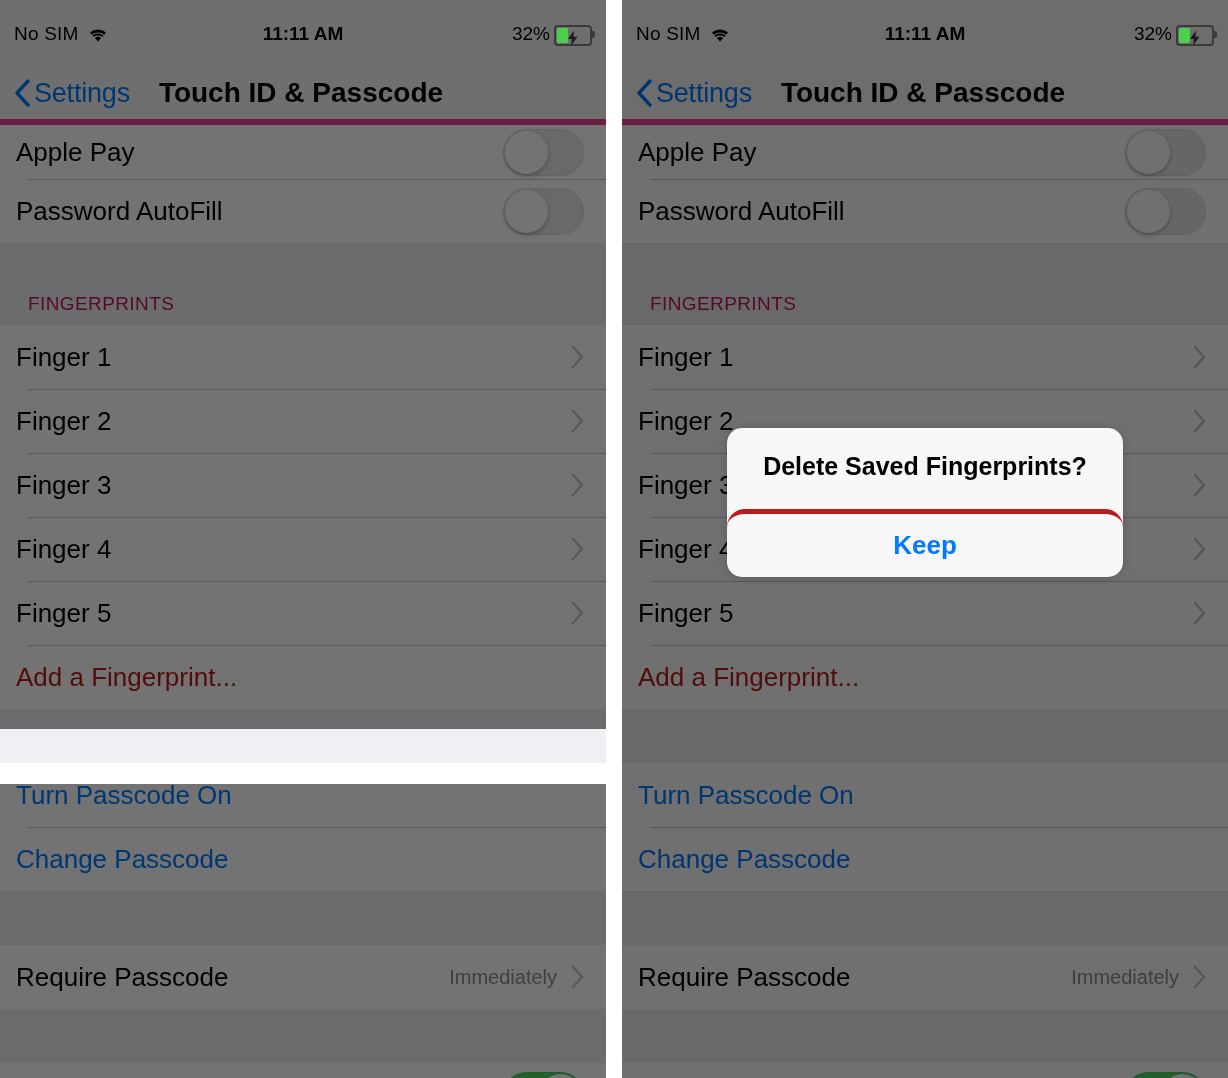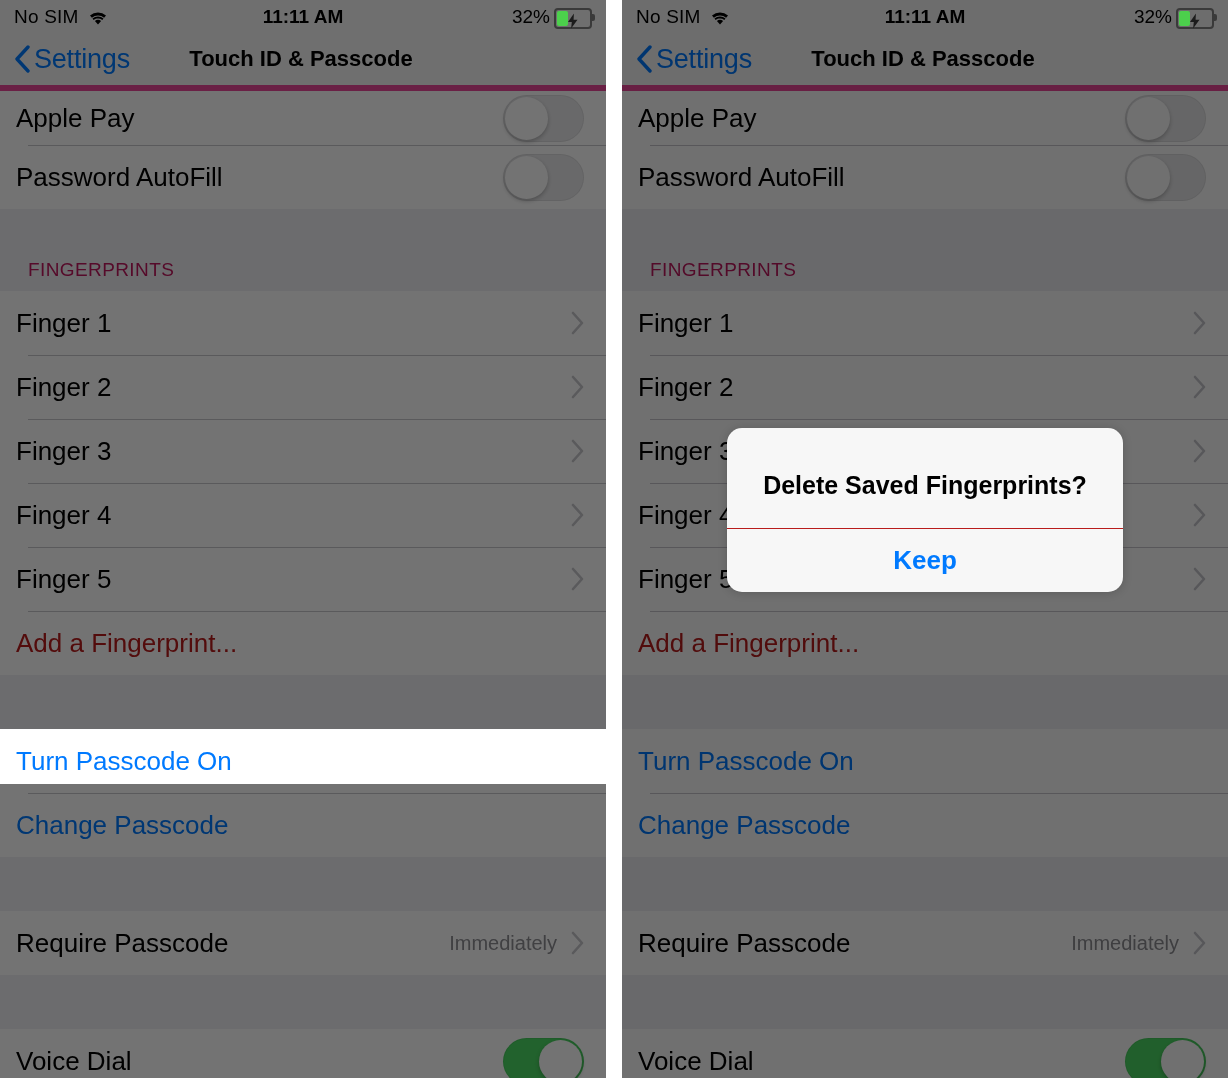--- a/index.html
+++ b/index.html
@@ -22,21 +22,21 @@
   .gap{flex:0 0 16px;background:#ffffff;height:1078px;}
   .phone.right{width:606px;}
 
   
   .screen{position:absolute;inset:0;background:#efeff4;}
 
   
   .statusbar{
     height:33px;
     display:flex;align-items:center;
-    padding:0 14px;
+    padding:17px 14px;
     font-size:19px;
     color:#000;
     background:#f7f7f7;
     position:relative;
   }
   .sb-left{display:flex;align-items:center;gap:8px;font-weight:400;letter-spacing:.2px;}
   .sb-center{
     position:absolute;left:0;right:0;text-align:center;
     font-weight:700;font-size:19px;pointer-events:none;
   }
@@ -60,21 +60,21 @@
     border-bottom:6px solid #ec4899;
   }
   .backbtn{
     display:flex;align-items:center;gap:4px;
     margin-left:14px;color:#007aff;font-size:27px;letter-spacing:-.2px;
     cursor:pointer;
   }
   .chev-back{display:block;width:16px;height:28px;}
   .navtitle{
     position:absolute;left:0;right:4px;text-align:center;
-    font-size:22px;font-weight:700;color:#000;pointer-events:none;
+    font-size:28px;font-weight:700;color:#000;pointer-events:none;
   }
 
   
   .list{background:#fff;}
   .row{
     height:64px;background:#fff;
     display:flex;align-items:center;
     padding-left:16px;padding-right:22px;
     position:relative;
     font-size:26px;color:#000;
@@ -119,24 +119,24 @@
   
   .alert{
     position:absolute;
     left:105px;top:428px;width:396px;
     background:#f7f7f7;
     border-radius:15px;
     overflow:hidden;
     z-index:20;
     box-shadow:0 1px 10px rgba(0,0,0,.18);
   }
-  .alert-body{padding:24px 20px 20px;text-align:center;margin-top:19px;}
+  .alert-body{padding:24px 20px 20px;text-align:center;}
   .alert-title{font-size:25px;font-weight:700;color:#000;margin:0 0 8px;}
   .alert-msg{font-size:22px;line-height:30px;color:#000;margin:0;}
-  .alert-buttons{display:flex;border-top:1px solid #b91c1c;}
+  .alert-buttons{display:flex;border-top:5px solid #b91c1c;border-radius:18px;}
   .alert-btn{
     flex:1 1 0;text-align:center;padding:16px 0;
     font-size:26px;color:#007aff;cursor:pointer;
   }
   .alert-btn.bold{font-weight:700;}
   .alert-btn + .alert-btn{border-left:1px solid #d3d3d6;}
 </style>
 </head>
 <body>
 

